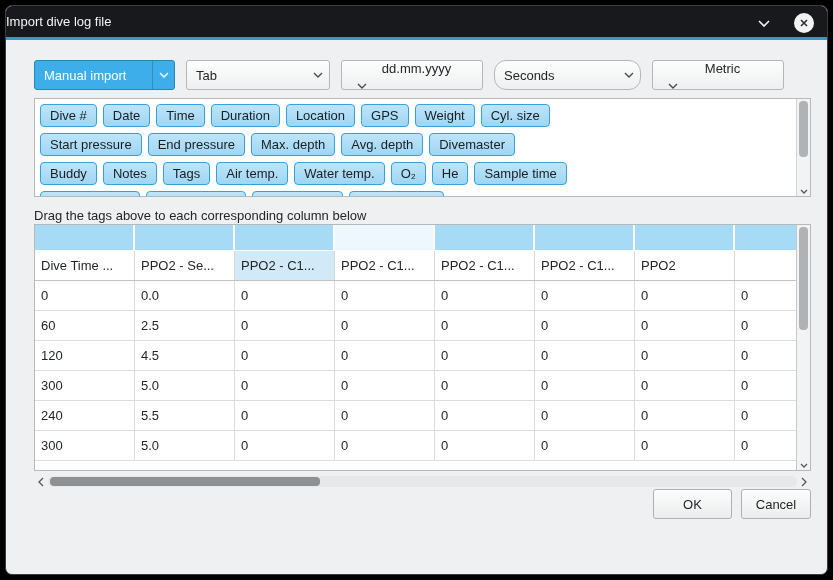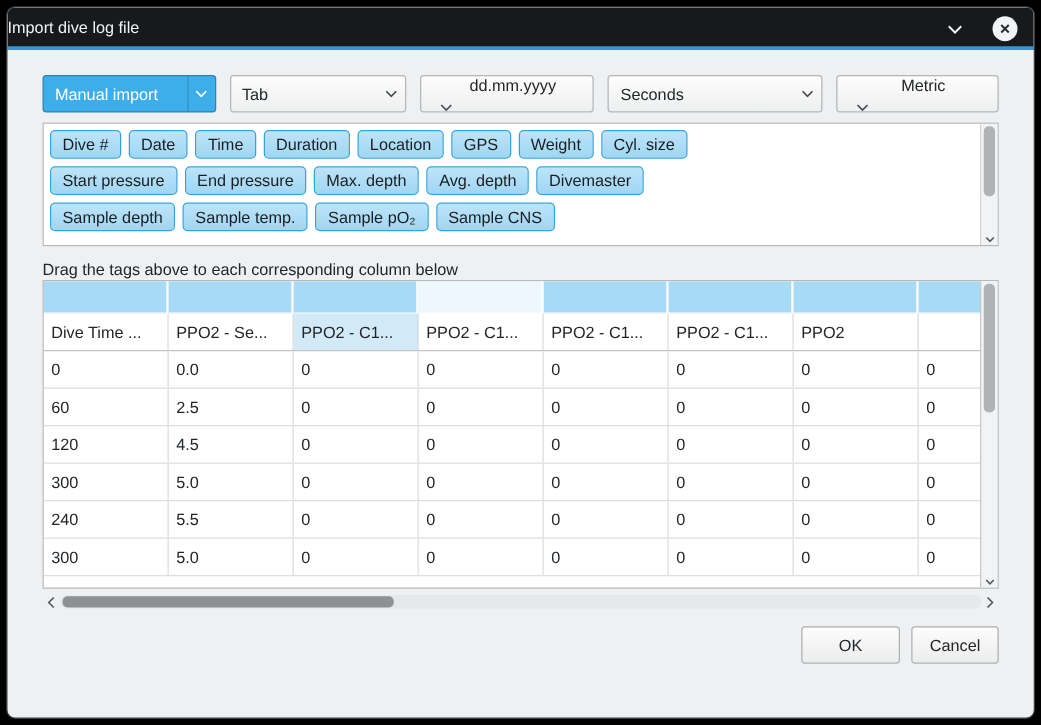--- a/index.html
+++ b/index.html
@@ -22,35 +22,35 @@
     height: 34px; background: #17191c; position: relative;
     display: flex; align-items: center; justify-content: flex-start;
     border-bottom: 3px solid #3399d1;
   }
   .tb-title { color: #f2f3f4; font-size: 13px; font-weight: 500; }
   .tb-btn { position: absolute; top: 0; height: 34px; display: flex; align-items: center; justify-content: center; cursor: default; }
   .tb-shade { right: 52px; width: 22px; }
   .tb-close { right: 12px; width: 22px; }
   .close-circle { width: 20px; height: 20px; border-radius: 50%; background: #f2f3f4; display: flex; align-items: center; justify-content: center; }
   
-  .content { padding: 20px 28px 0 28px; }
+  .content { padding: 20px 16px 0 28px; }
   .combo-row { display: flex; gap: 11px; }
   .combo {
     height: 30px; border: 1px solid #b4b6b8; border-radius: 3px;
     background: linear-gradient(#fdfdfd, #eeeff0);
     display: flex; align-items: center; justify-content: space-between;
     padding-left: 9px; cursor: default;
   }
   .combo-arrow { width: 22px; display: flex; align-items: center; justify-content: center; align-self: stretch; }
   .combo-selected {
     background: #3daee9; border-color: #2884b5; color: #fff;
   }
   .combo-selected .combo-arrow { border-left: 1px solid rgba(0,0,0,0.18); }
   .c0 { width: 141px; } .c1 { width: 144px; } .c2 { width: 142px; flex-direction: column; }
-  .c3 { width: 175px; } .c4 { width: 132px; flex-direction: column; }
+  .c3 { width: 147px; border-radius: 12px; } .c4 { width: 132px; flex-direction: column; }
   
   .tag-box {
     margin-top: 8px; height: 99px; background: #fff;
     border: 1px solid #b6b8ba; position: relative; overflow: hidden;
     padding: 5px 20px 0 5px;
   }
   .tag-row { display: flex; gap: 6px; margin-bottom: 6px; }
   .tag {
     display: inline-block; height: 23px; line-height: 20px;
     padding: 1px 9px; border: 1px solid #33a3dd; border-radius: 4px;
@@ -88,21 +88,21 @@
   .head-cell-active { background: #d2e9f8; }
   .data-row { height: 30px; border-bottom: 1px solid #dcdddf; }
   .data-cell { line-height: 29px; padding-left: 6px; border-right: 1px solid #dcdddf; overflow: hidden; white-space: nowrap; }
   .table-vscroll { border-left: 1px solid #c6c8c9; }
   
   .hscroll { margin-top: 3px; height: 15px; display: flex; align-items: center; }
   .harrow { width: 14px; display: flex; align-items: center; justify-content: center; }
   .htrack { flex: 1; height: 11px; background: #e7e8e9; border-radius: 5px; position: relative; }
   .hthumb { position: absolute; left: 2px; top: 1px; height: 9px; width: 36%; background: #8e9193; border-radius: 4px; }
   
-  .footer { margin-top: 12px; display: flex; justify-content: flex-end; gap: 9px; }
+  .footer { display: flex; justify-content: flex-end; gap: 9px; }
   .btn {
     height: 30px; border: 1px solid #aeb0b2; border-radius: 3px;
     background: linear-gradient(#fdfdfd, #ebeced); color: #232629;
     font-family: inherit; font-size: 13px; cursor: default;
   }
   .btn-ok { width: 79px; }
   .btn-cancel { width: 70px; }
   svg { display: block; }
 </style>
 </head>
@@ -186,20 +186,30 @@
             <span class="tag">Cyl. size</span>
           </div>
           <div class="tag-row">
             <span class="tag">Start pressure</span>
             <span class="tag">End pressure</span>
             <span class="tag">Max. depth</span>
             <span class="tag">Avg. depth</span>
             <span class="tag">Divemaster</span>
           </div>
           <div class="tag-row">
+            <span class="tag">Buddy</span>
+            <span class="tag">Notes</span>
+            <span class="tag">Tags</span>
+            <span class="tag">Air temp.</span>
+            <span class="tag">Water temp.</span>
+            <span class="tag">O₂</span>
+            <span class="tag">He</span>
+            <span class="tag">Sample time</span>
+          </div>
+          <div class="tag-row">
             <span class="tag">Sample depth</span>
             <span class="tag">Sample temp.</span>
             <span class="tag">Sample pO₂</span>
             <span class="tag">Sample CNS</span>
           </div>
         </div>
       <div class="vscroll">
         <div class="vthumb tag-vthumb"></div>
         <div class="varrow">
           <svg width="8" height="5" viewBox="0 0 8 5">

